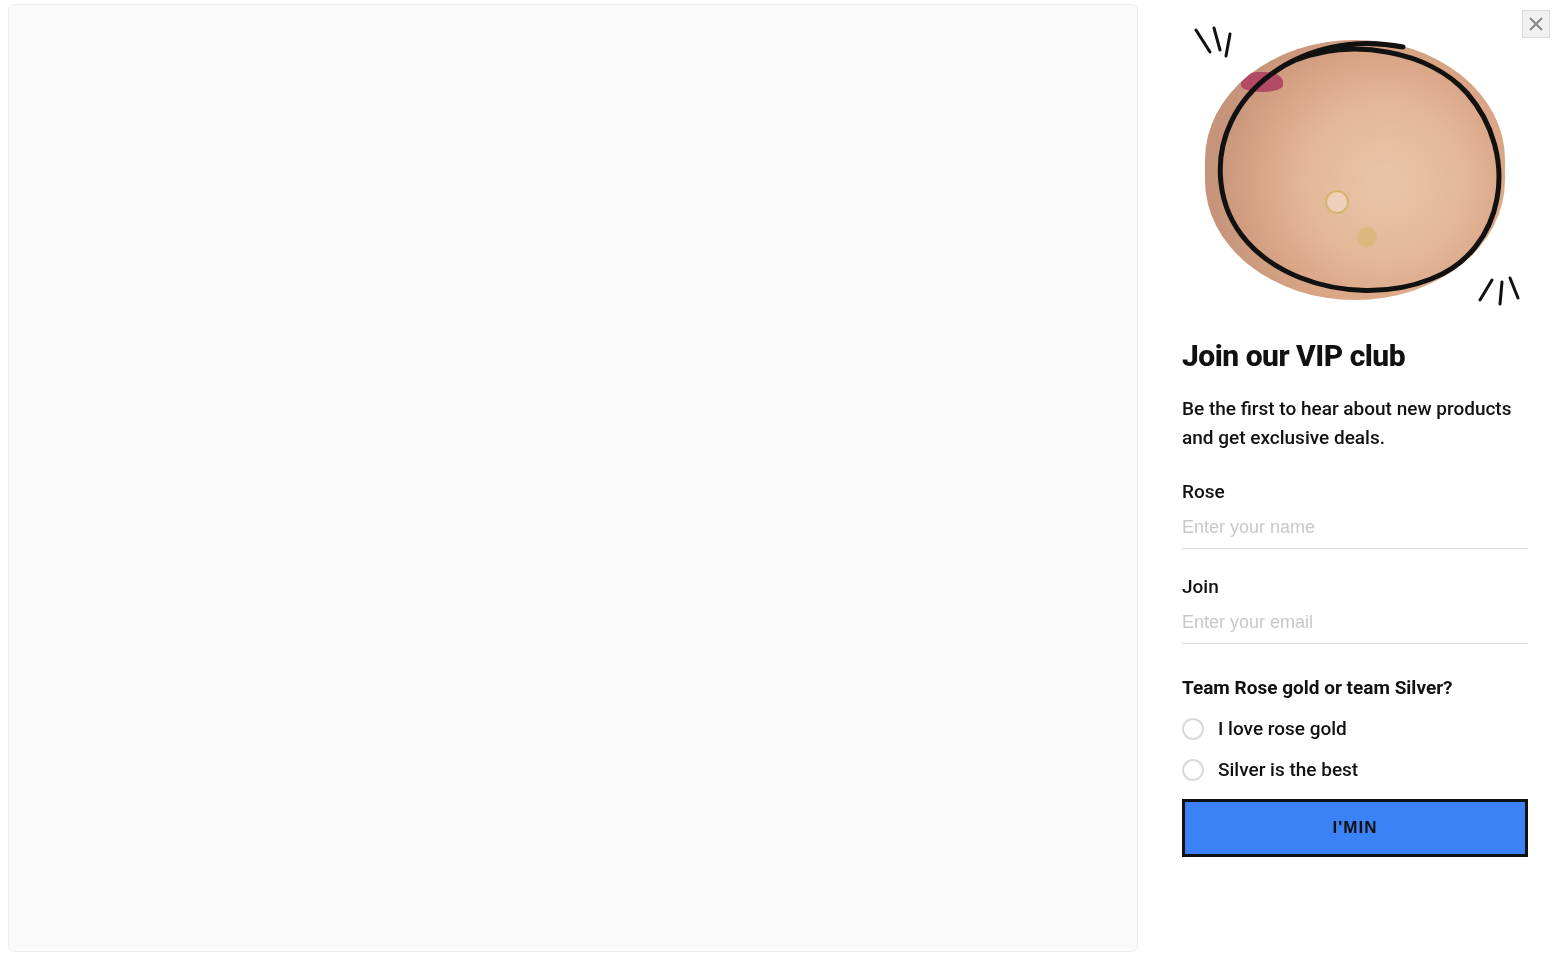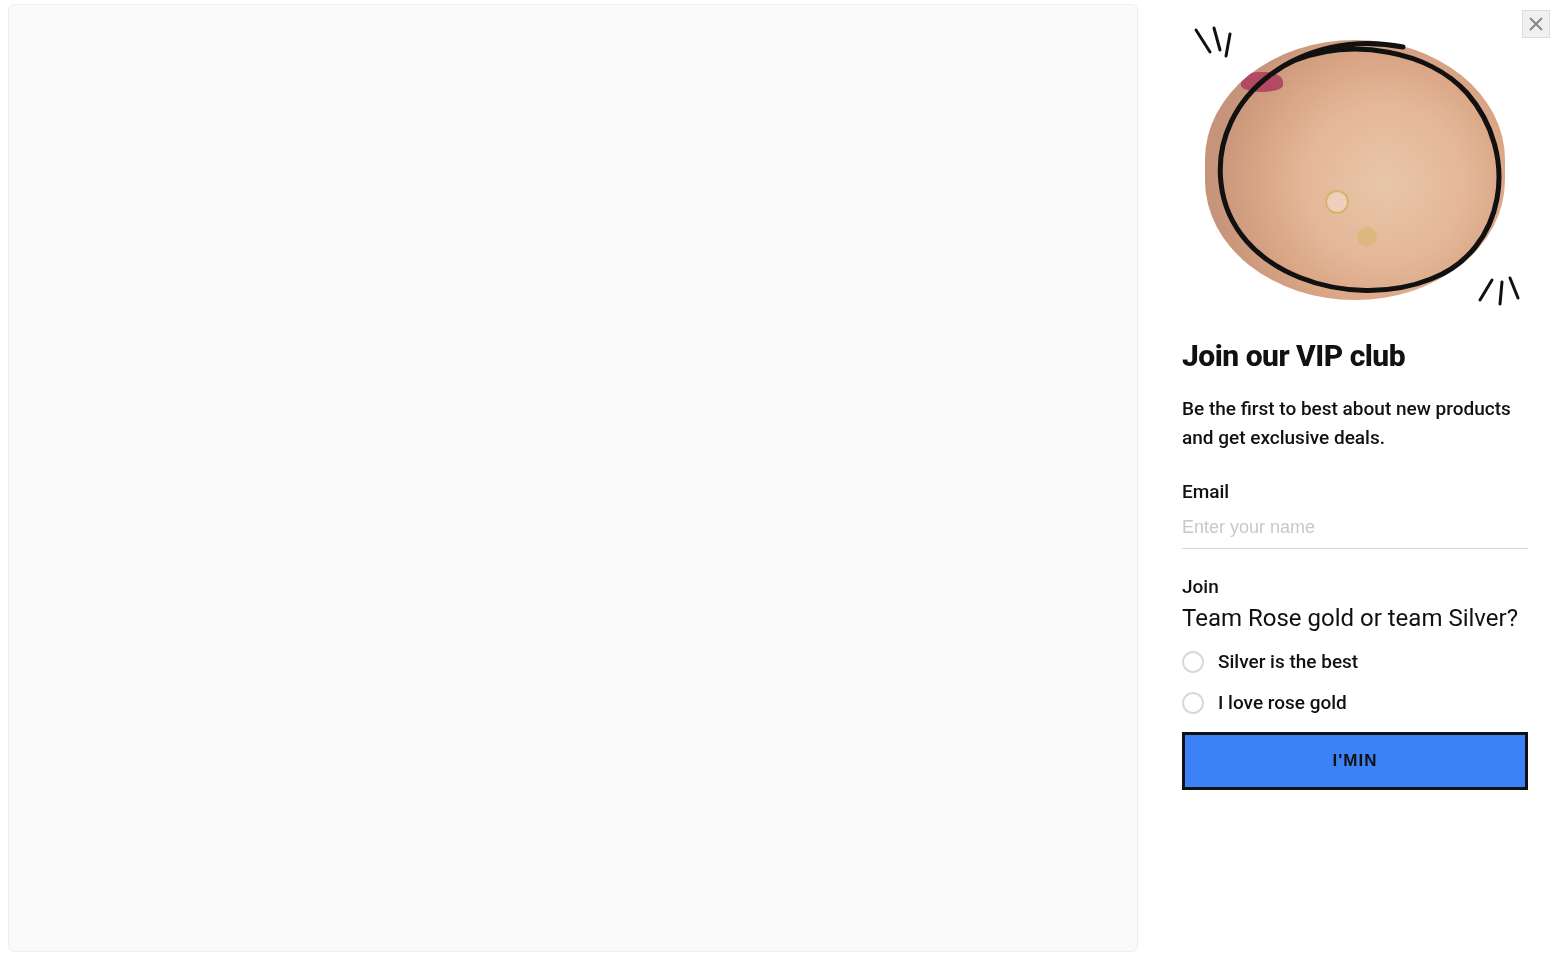--- a/index.html
+++ b/index.html
@@ -17,21 +17,21 @@
 .photo::after { content:""; position:absolute; left:120px; top:150px; width:20px; height:20px; border:2px solid #d6b56a; border-radius:50%; background:rgba(255,255,255,.3); box-shadow: 30px 35px 0 -2px rgba(214,181,106,.6); }
 .ring-svg { position:absolute; left:50%; top:50%; transform:translate(-50%,-50%); pointer-events:none; }
 .sparkle { position:absolute; stroke:#111; stroke-width:3; fill:none; stroke-linecap:round; }
 .sparkle.tl { left:8px; top:6px; }
 .sparkle.br { right:4px; bottom:10px; }
 .title { font-size:30px; font-weight:800; letter-spacing:-0.5px; color:#111; margin-top:18px; margin-bottom:22px; }
 .desc { font-size:19px; line-height:1.5; color:#111; font-weight:500; margin-bottom:28px; }
 .field-label { font-size:19px; font-weight:500; color:#111; margin-bottom:4px; display:block; }
 .text-input { width:100%; border:none; border-bottom:1px solid #d9d9d9; padding:10px 0; font-size:18px; font-weight:500; color:#111; background:transparent; outline:none; margin-bottom:26px; }
 .text-input::placeholder { color:#c8c8c8; font-weight:500; }
-.question { font-size:24px; font-weight:400; color:#111; margin-bottom:18px; margin-top:6px; }
+.question { font-size:19px; font-weight:700; color:#111; margin-bottom:18px; margin-top:6px; }
 .radio-row { display:flex; align-items:center; gap:14px; margin-bottom:18px; cursor:pointer; }
 .radio-circle { width:22px; height:22px; border:2px solid #d9d9d9; border-radius:50%; flex:none; }
 .radio-label { font-size:19px; font-weight:500; color:#111; }
 .cta { display:block; width:100%; margin-top:12px; padding:16px 0; text-align:center; font-size:17px; font-weight:800; letter-spacing:1px; color:#111; background:#3b82f6; border:3px solid #111; cursor:pointer; }
 </style>
 </head>
 <body>
 
 <div class="page">
   <div class="main-area"></div>
@@ -56,33 +56,34 @@
           <path d="M40 8 L36 30"></path>
       </svg>
       <svg class="sparkle br" width="50" height="50">
         <path d="M6 40 L18 20"></path>
           <path d="M26 44 L28 22"></path>
           <path d="M44 38 L36 18"></path>
       </svg>
     </div>
 
     <h2 class="title">Join our VIP club</h2>
-    <p class="desc">Be the first to best about new products and get exclusive deals.</p>
+    <p class="desc">Be the first to hear about new products and get exclusive deals.</p>
 
-    <label class="field-label">Email</label>
+    <label class="field-label">Rose</label>
     <input class="text-input" type="text" placeholder="Enter your name" style="">
 
     <label class="field-label">Join</label>
+    <input class="text-input" type="text" placeholder="Enter your email" style="">
 
     <div class="question">Team Rose gold or team Silver?</div>
 
     <div class="radio-row">
       <span class="radio-circle"></span>
-      <span class="radio-label">Silver is the best</span>
+      <span class="radio-label">I love rose gold</span>
     </div>
     <div class="radio-row">
       <span class="radio-circle"></span>
-      <span class="radio-label">I love rose gold</span>
+      <span class="radio-label">Silver is the best</span>
     </div>
 
     <button class="cta">I'MIN</button>
   </aside>
 </div>
 
 </body></html>

